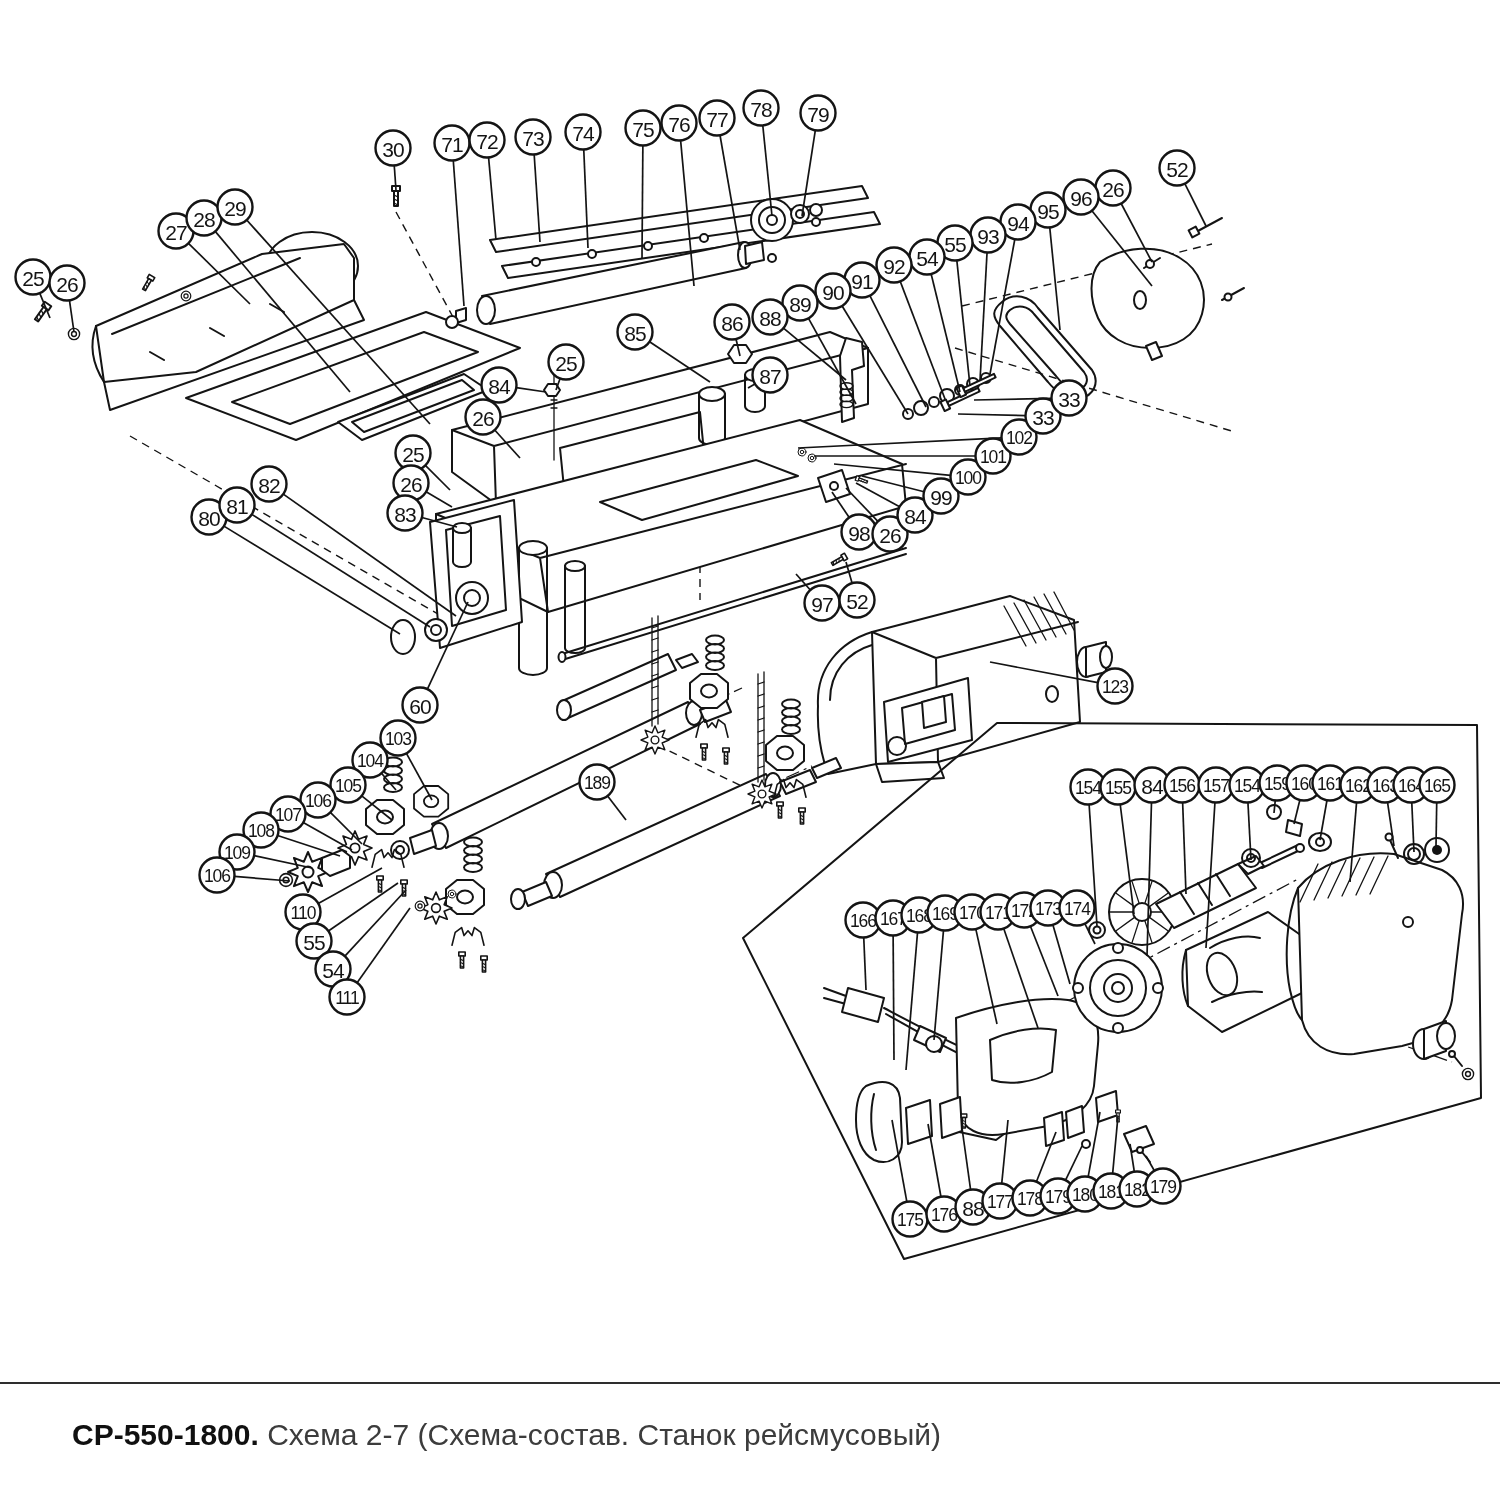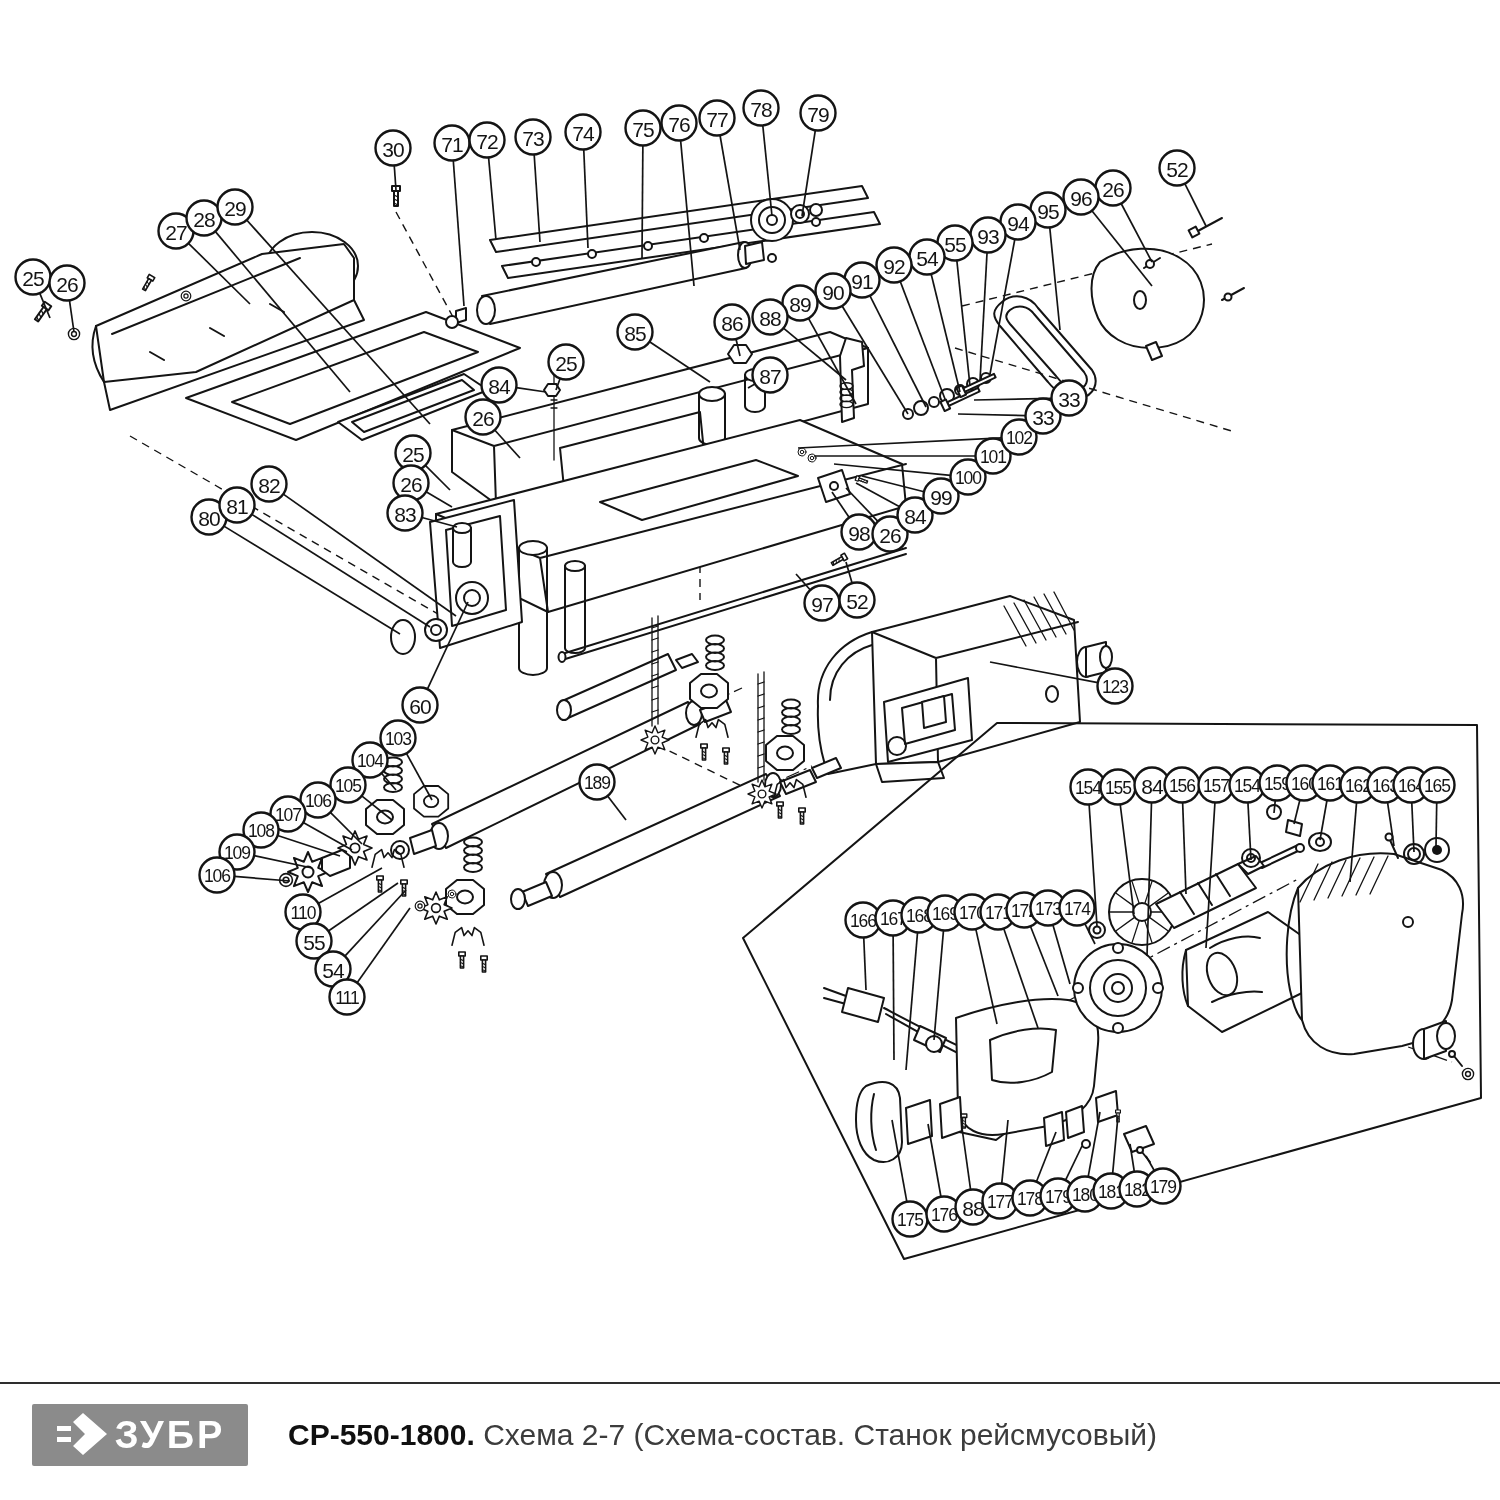--- a/index.html
+++ b/index.html
@@ -895,24 +895,16 @@
       <g>
         <line x1="1154.3722799903346" y1="1170.7746117476493" x2="1146" y2="1156" class="leader"></line>
         <circle cx="1163" cy="1186" r="17.5" class="balloon"></circle>
         <text x="1163" y="1187" class="balloon-num" font-size="17.5">179</text>
       </g>
     </g>
 </svg>
 
 <div class="footer-rule"></div>
 <div class="footer">
-  <div class="logo" id="logo-box" style="background: rgb(139, 139, 139);">
-    <svg width="52" height="48" viewBox="0 0 52 48">
-      <rect x="2" y="15" width="14" height="5" fill="#ffffff"></rect>
-      <rect x="2" y="26" width="14" height="5" fill="#ffffff"></rect>
-      <path d="M28,2 L52,23 L28,44 L18,35 L30,23 L18,11 Z" fill="#ffffff"></path>
-    </svg>
-    <span class="logo-text">ЗУБР</span>
-  </div>
   <div class="title">
     <span class="t-bold">СР-550-1800.</span><span class="t-rest"> Схема 2-7 (Схема-состав. Станок рейсмусовый)</span>
   </div>
 </div>
 
 </body></html>

